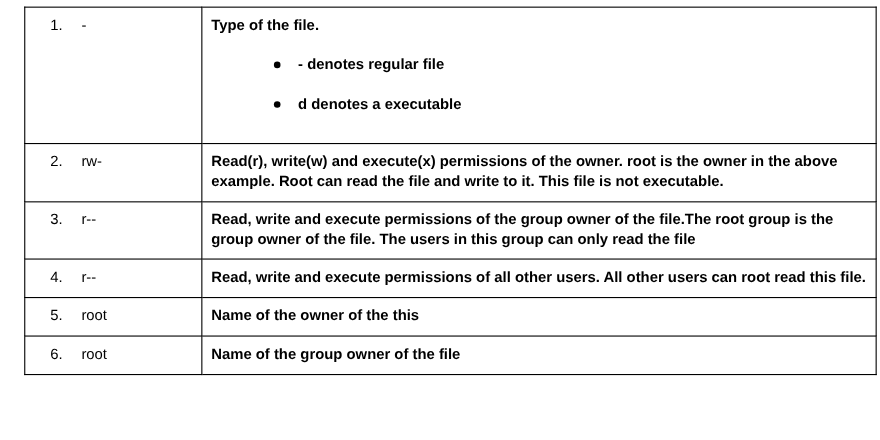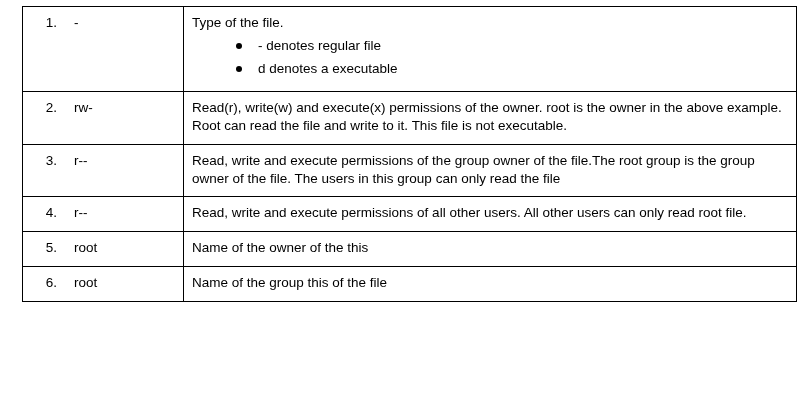--- a/index.html
+++ b/index.html
@@ -47,33 +47,34 @@
     padding-right: 4px;
   }
   .item-code {
     flex: 1 1 auto;
     padding-left: 13px;
     white-space: pre;
   }
   td.col-desc {
     width: 596px;
     padding-left: 10px;
+    font-weight: bold;
   }
   .desc-text {
     margin: 0;
   }
   ul.bullets {
     margin: 1px 0 0 0;
     padding-left: 40px;
     list-style: none;
   }
   ul.bullets li {
     position: relative;
     padding-left: 22px;
-    margin: 4px;
+    margin: 17px;
     line-height: 1.42;
   }
   ul.bullets li::before {
     content: "";
     position: absolute;
     left: 0;
     top: 7px;
     width: 6px;
     height: 6px;
     border-radius: 50%;
@@ -128,21 +129,21 @@
       </tr>
 
       <tr>
         <td class="col-item">
           <div class="item-row">
             <span class="item-num">4.</span>
             <span class="item-code">r--</span>
           </div>
         </td>
         <td class="col-desc">
-          <p class="desc-text">Read, write and execute permissions of all other users. All other users can only read root file.</p>
+          <p class="desc-text">Read, write and execute permissions of all other users. All other users can root read this file.</p>
         </td>
       </tr>
 
       <tr>
         <td class="col-item">
           <div class="item-row">
             <span class="item-num">5.</span>
             <span class="item-code">root</span>
           </div>
         </td>
@@ -152,19 +153,19 @@
       </tr>
 
       <tr>
         <td class="col-item">
           <div class="item-row">
             <span class="item-num">6.</span>
             <span class="item-code">root</span>
           </div>
         </td>
         <td class="col-desc">
-          <p class="desc-text">Name of the group this of the file</p>
+          <p class="desc-text">Name of the group owner of the file</p>
         </td>
       </tr>
 
     </tbody>
   </table>
 </div>
 
 </body></html>

